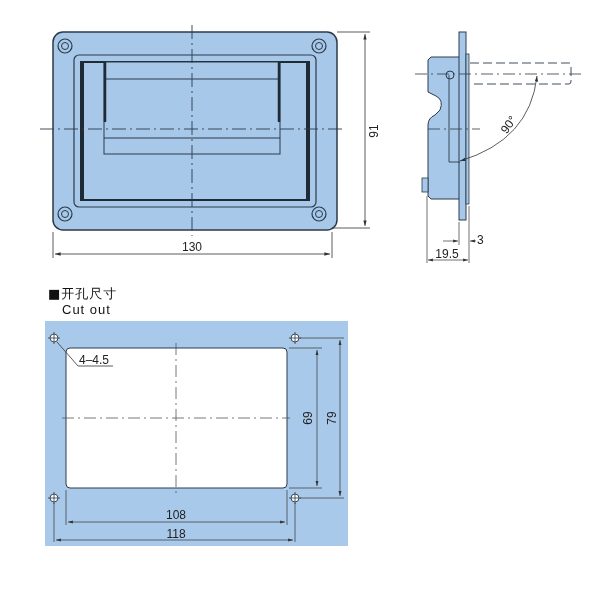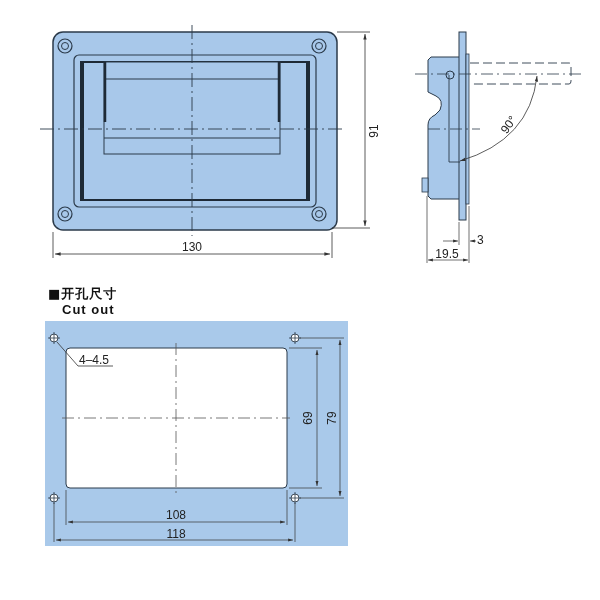--- a/index.html
+++ b/index.html
@@ -1,21 +1,21 @@
 <!DOCTYPE html>
 <html><head>
 <meta charset="utf-8">
 <style>
   html, body { margin: 0; padding: 0; background: #ffffff; }
   body { width: 600px; height: 600px; position: relative; overflow: hidden;
          font-family: "Liberation Sans", sans-serif; }
   svg { position: absolute; left: 0; top: 0; }
   .dimtext { font-family: "Liberation Sans", sans-serif; font-size: 12px; fill: #222; }
-  .title-text { position: absolute; font-family: "DejaVu Sans", sans-serif; color: #111; font-weight: bold; }
-  #cutout-title { left: 48px; top: 285px; font-size: 13px; font-weight: bold; letter-spacing: 1px; }
+  .title-text { position: absolute; font-family: "DejaVu Sans", sans-serif; color: #111; }
+  #cutout-title { left: 48px; top: 285px; font-size: 13px; font-weight: normal; letter-spacing: 1px; }
   #cutout-subtitle { left: 62px; top: 302px; font-size: 13px; letter-spacing: 1px; font-family: "Liberation Sans", sans-serif; }
 </style>
 </head>
 <body>
 
 <svg width="600" height="600" viewBox="0 0 600 600">
   <defs>
     <marker id="arr" viewBox="0 0 10 10" refX="10" refY="5" markerWidth="7" markerHeight="7" orient="auto-start-reverse">
       <path d="M0,2 L10,5 L0,8 z" fill="#333"></path>
     </marker>

